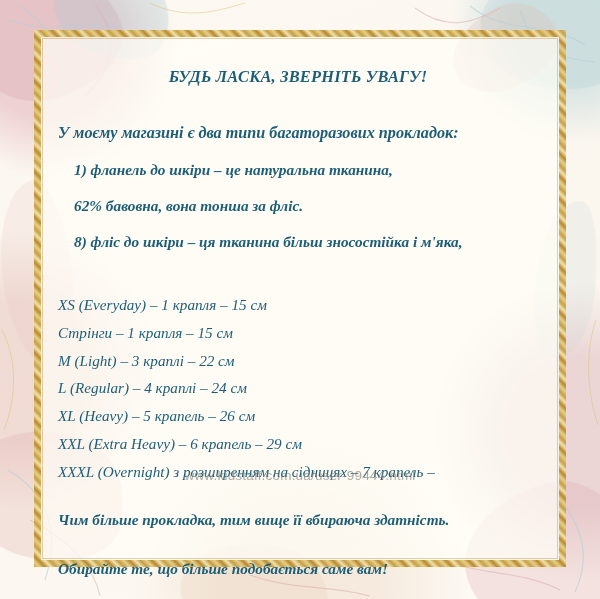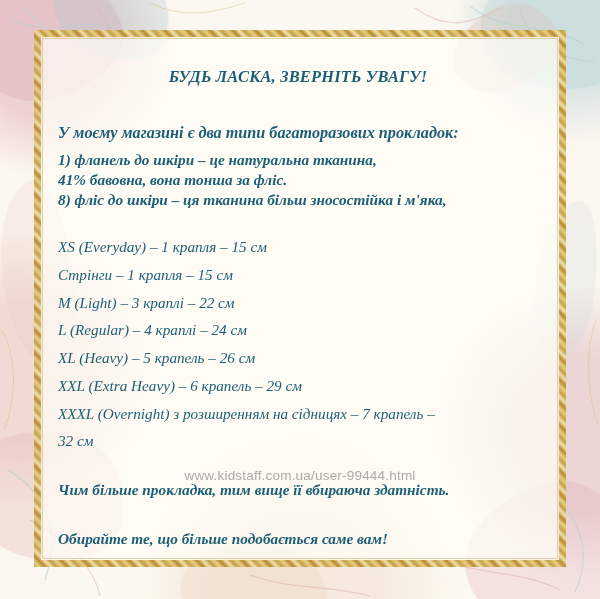--- a/index.html
+++ b/index.html
@@ -106,21 +106,21 @@
     margin: 0 0 6px 0;
     color: #1d5e77;
   }
   .para.intro { font-size: 16.2px; }
   .gap { height: 13px; }
 
   .lines-block { margin: 0; }
   .line {
     font-style: italic;
     font-weight: bold;
-    margin: 0;
+    margin: 16px;
     color: #1d5e77;
   }
 
   .sizes {
     margin: 14px 0 0 0;
     font-weight: normal;
   }
   .size-line {
     font-style: italic;
     margin: 8px 0 1px 0;
@@ -187,36 +187,35 @@
   <div class="gold-inner"></div>
 
   <div class="content">
 
     <div class="heading">БУДЬ ЛАСКА, ЗВЕРНІТЬ УВАГУ!</div>
 
     <p class="para intro">У моєму магазині є два типи багаторазових прокладок:</p>
 
     <div class="lines-block">
       <p class="line">1) фланель до шкіри – це натуральна тканина,</p>
-      <p class="line">41% бавовна, вона тонша за фліс.</p>
+      <p class="line">62% бавовна, вона тонша за фліс.</p>
       <p class="line">8) фліс до шкіри – ця тканина більш зносостійка і м'яка,</p>
     </div>
 
     <div class="gap"></div>
 
 
     <div class="sizes">
       <p class="size-line">XS (Everyday) – 1 крапля – 15 см</p>
       <p class="size-line">Стрінги – 1 крапля – 15 см</p>
       <p class="size-line">M (Light) – 3 краплі – 22 см</p>
       <p class="size-line">L (Regular) – 4 краплі – 24 см</p>
       <p class="size-line">XL (Heavy) – 5 крапель – 26 см</p>
       <p class="size-line">XXL (Extra Heavy) – 6 крапель – 29 см</p>
       <p class="size-line">XXXL (Overnight) з розширенням на сідницях – 7 крапель –</p>
-      <p class="size-line">32 см</p>
     </div>
 
     <div class="tail">
       <p class="para">Чим більше прокладка, тим вище її вбираюча здатність.</p>
       <p class="para">Обирайте те, що більше подобається саме вам!</p>
     </div>
 
   </div>
 
   <div class="watermark">www.kidstaff.com.ua/user-99444.html</div>

